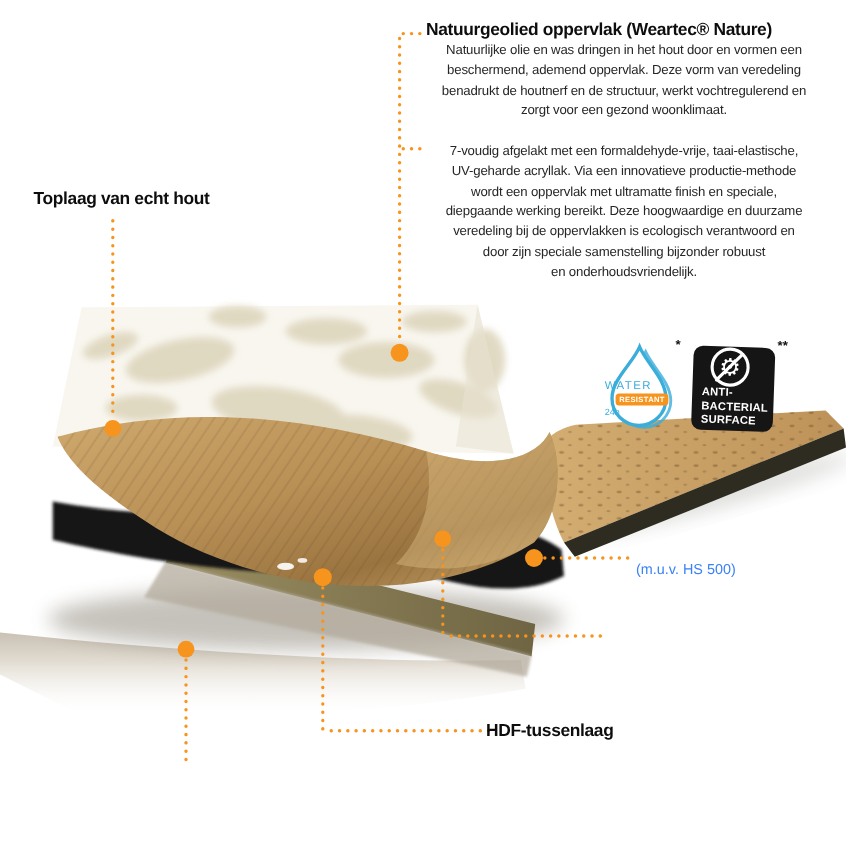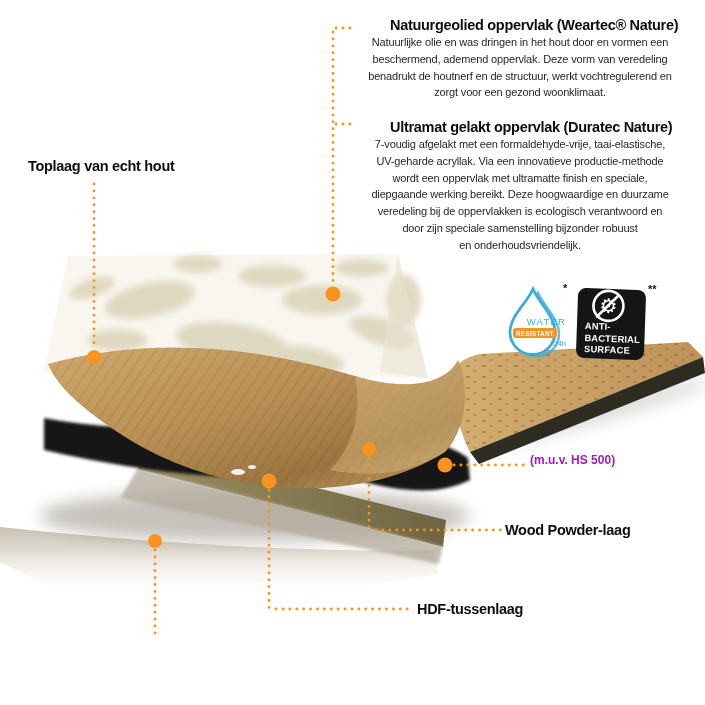--- a/index.html
+++ b/index.html
@@ -1,29 +1,29 @@
 <!DOCTYPE html>
 <html><head>
 <meta charset="utf-8">
 <style>
   html,body{margin:0;padding:0;background:#fff;}
   #stage{
     position:relative;width:705px;height:705px;background:#fff;overflow:hidden;
     font-family:"Liberation Sans","DejaVu Sans",sans-serif;color:#111;
   }
   .abs{position:absolute;}
-  .callout-title{font-size:14.5px;font-weight:700;letter-spacing:-0.3px;color:#0d0d0d;white-space:pre-line;line-height:18px;margin-left:35px;}
+  .callout-title{font-size:14.5px;font-weight:700;letter-spacing:-0.3px;color:#0d0d0d;white-space:pre-line;line-height:18px;}
   .callout-body{font-size:11px;line-height:16.8px;color:#262626;white-space:pre-line;letter-spacing:-0.15px;margin-top:0;width:330px;text-align:center;}
   .layer-label{font-size:14.5px;font-weight:700;letter-spacing:-0.3px;color:#0d0d0d;white-space:pre-line;line-height:18.5px;}
-  .layer-note{font-size:12px;font-weight:700;color:#a21caf;margin-top:0;}
+  .layer-note{font-size:12px;font-weight:400;color:#3b82f6;margin-top:14px;}
   .footnote{font-size:11px;font-weight:700;color:#111;}
   
   #water-badge{left:504px;top:283px;width:62px;height:84px;}
   #water-badge svg{position:absolute;left:0;top:0;}
-  .wb-text{position:absolute;width:100%;text-align:right;}
+  .wb-text{position:absolute;width:100%;text-align:left;}
   .wb-water{top:33px;font-size:9.5px;letter-spacing:1.2px;color:#3aadda;font-weight:400;}
   .wb-banner{top:45px;left:9px;width:44px;background:#f7941d;border-radius:3px;color:#fff;
              font-size:6.3px;font-weight:700;letter-spacing:.3px;text-align:center;padding:1.5px 0;position:absolute;}
   .wb-24h{top:56px;font-size:7.5px;font-weight:400;color:#3aadda;}
   
   #ab-badge{left:577px;top:289px;width:68px;height:70px;background:#151515;border-radius:8px;transform:rotate(2deg);}
   .ab-text{position:absolute;left:8px;color:#fff;font-weight:700;line-height:11.5px;font-size:9.3px;letter-spacing:.2px;top:33px;white-space:pre-line;}
   .ab-icon{position:absolute;left:50%;top:-3px;transform:translateX(-58%);}
 </style>
 </head>
@@ -139,39 +139,37 @@
 
   <div class="abs" style="left:355px;top:16px">
     <div class="callout-title">Natuurgeolied oppervlak (Weartec® Nature)</div>
     <div class="callout-body">Natuurlijke olie en was dringen in het hout door en vormen een
 beschermend, ademend oppervlak. Deze vorm van veredeling
 benadrukt de houtnerf en de structuur, werkt vochtregulerend en
 zorgt voor een gezond woonklimaat.</div>
   </div>
 
   <div class="abs" style="left:355px;top:118px">
-    <div class="callout-title">Ultramat gelakt oppervlak (Duratec Nature)</div>
     <div class="callout-body">7-voudig afgelakt met een formaldehyde-vrije, taai-elastische,
 UV-geharde acryllak. Via een innovatieve productie-methode
 wordt een oppervlak met ultramatte finish en speciale,
 diepgaande werking bereikt. Deze hoogwaardige en duurzame
 veredeling bij de oppervlakken is ecologisch verantwoord en
 door zijn speciale samenstelling bijzonder robuust
 en onderhoudsvriendelijk.</div>
   </div>
 
   <div class="abs layer-label" style="left:28px;top:157px">Toplaag van echt hout</div>
 
   <div class="abs" style="left:530px;top:453px">
     <div class="layer-note">(m.u.v. HS 500)</div>
   </div>
 
-  <div class="abs layer-label" style="left:505px;top:521px">Wood Powder-laag</div>
 
-  <div class="abs layer-label" style="left:417px;top:600px">HDF-tussenlaag</div>
+  <div class="abs layer-label" style="left:405px;top:600px">HDF-tussenlaag</div>
 
 
   <div class="abs" id="water-badge">
     <svg width="62" height="84" viewBox="0 0 62 84">
       <path d="M34,10 C40,23 55,36 55,51 A22,22 0 1 1 11,51 C11,36 27,23 34,10 Z" fill="none" stroke="#3aadda" stroke-width="2.4" opacity="0.8"></path>
       <path d="M29,6 C35,20 51,33 51,49 A22.5,22.5 0 1 1 6,49 C6,33 23,20 29,6 Z" fill="#ffffff" stroke="#3aadda" stroke-width="2.8"></path>
     </svg>
     <div class="wb-text wb-water">WATER</div>
     <div class="wb-banner">RESISTANT</div>
     <div class="wb-text wb-24h">24h</div>

